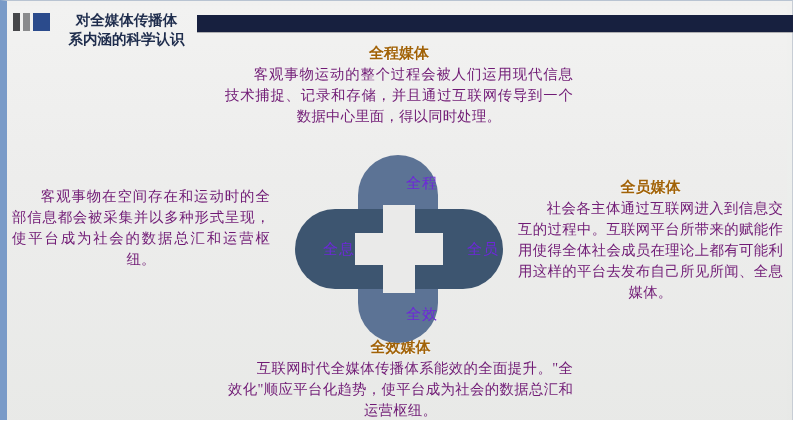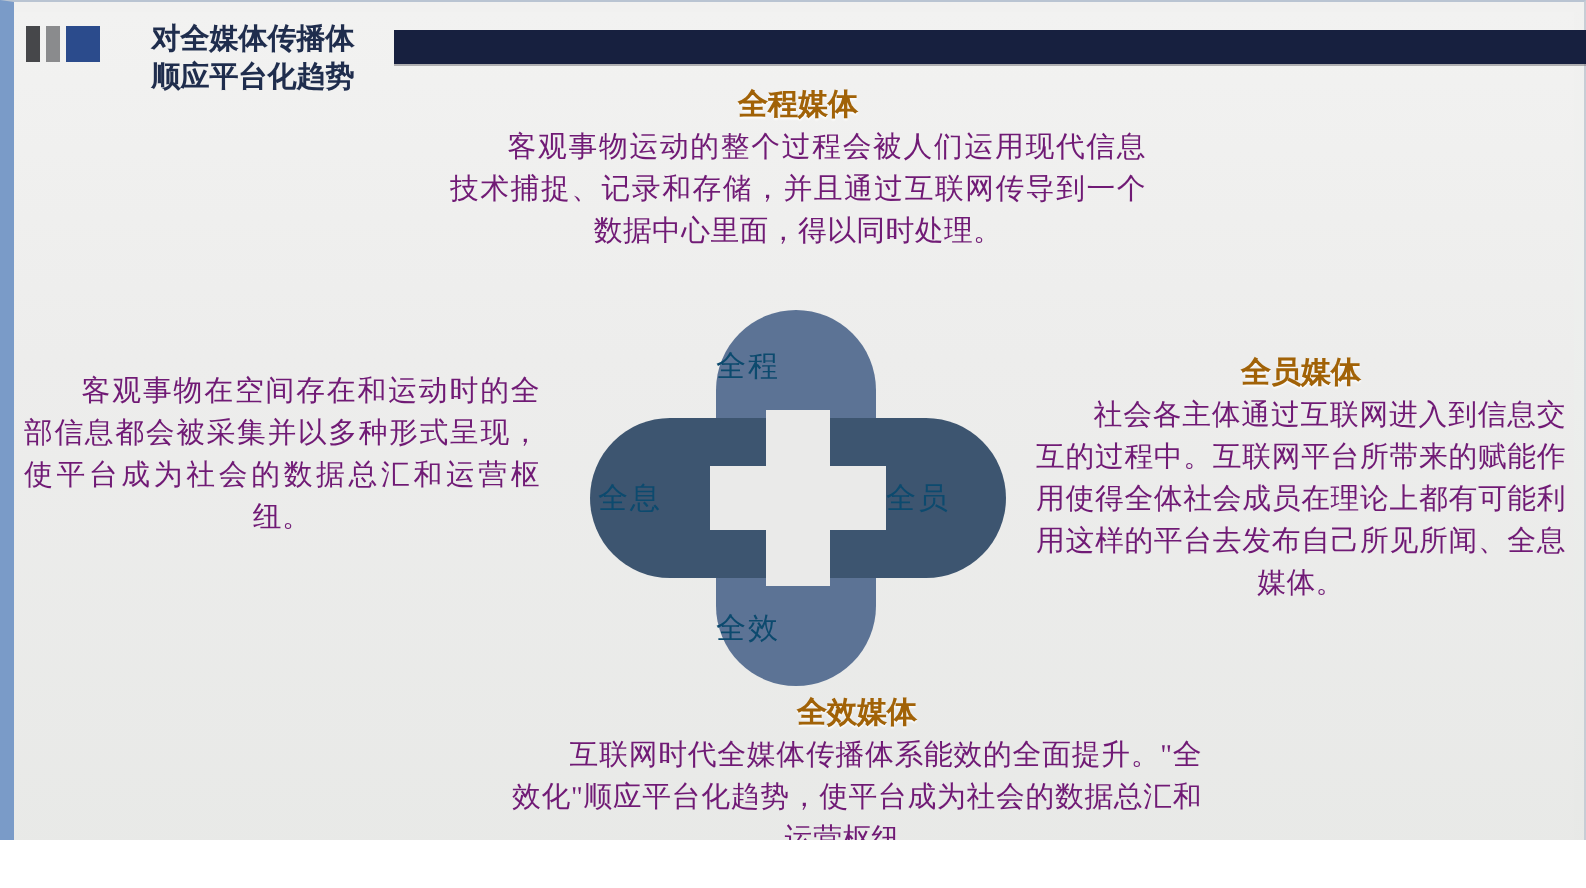--- a/index.html
+++ b/index.html
@@ -100,21 +100,21 @@
     color: #701a75;
     text-align: justify;
     text-align-last: center;
     text-indent: 2em;
     letter-spacing: .2px;
   }
 
   #block-top   { left: 225px; top: 44px;  width: 348px; }
   #block-left  { left: 12px;  top: 186px; width: 258px; }
   #block-right { left: 518px; top: 178px; width: 265px; }
-  #block-bottom{ left: 228px; top: 348px; width: 345px; margin-left: 28px; }
+  #block-bottom{ left: 228px; top: 338px; width: 345px; }
 
   #block-left .block-body,
   #block-right .block-body { text-align-last: center; }
 
   
   .cross {
     position: absolute;
     left: 295px; top: 155px;
     width: 208px; height: 188px;
   }
@@ -149,24 +149,24 @@
   }
   .cross-plus::after {
     left: 0; top: 28px;
     width: 88px; height: 32px;
   }
 
   .cross-label {
     position: absolute;
     font-family: "Liberation Serif", "DejaVu Serif", serif;
     font-size: 15px;
-    color: #0c4a6e;
+    color: #6d28d9;
     letter-spacing: 1px;
     white-space: nowrap;
-    text-align: left;
+    text-align: right;
   }
   #lbl-top    { left: 63px;  top: 19px;  width: 80px; }
   #lbl-bottom { left: 63px;  top: 150px; width: 80px; }
   #lbl-left   { left: 4px;   top: 85px;  width: 56px; }
   #lbl-right  { left: 148px; top: 85px;  width: 56px; }
 </style>
 </head>
 <body>
 
 <div id="slide">
@@ -177,21 +177,21 @@
   <div class="header">
 
     <div class="hdr-bars">
       <div class="hdr-bar b1"></div>
       <div class="hdr-bar b2"></div>
       <div class="hdr-bar b3"></div>
     </div>
 
     <div class="hdr-title">
       <div class="hdr-line1">对全媒体传播体</div>
-      <div class="hdr-line2">顺应平台化趋势</div>
+      <div class="hdr-line2">系内涵的科学认识</div>
     </div>
 
     <div class="hdr-navy"></div>
   </div>
 
   <div class="block" id="block-top">
     <div class="block-title">全程媒体</div>
     <div class="block-body">客观事物运动的整个过程会被人们运用现代信息技术捕捉、记录和存储，并且通过互联网传导到一个数据中心里面，得以同时处理。</div>
   </div>
 

